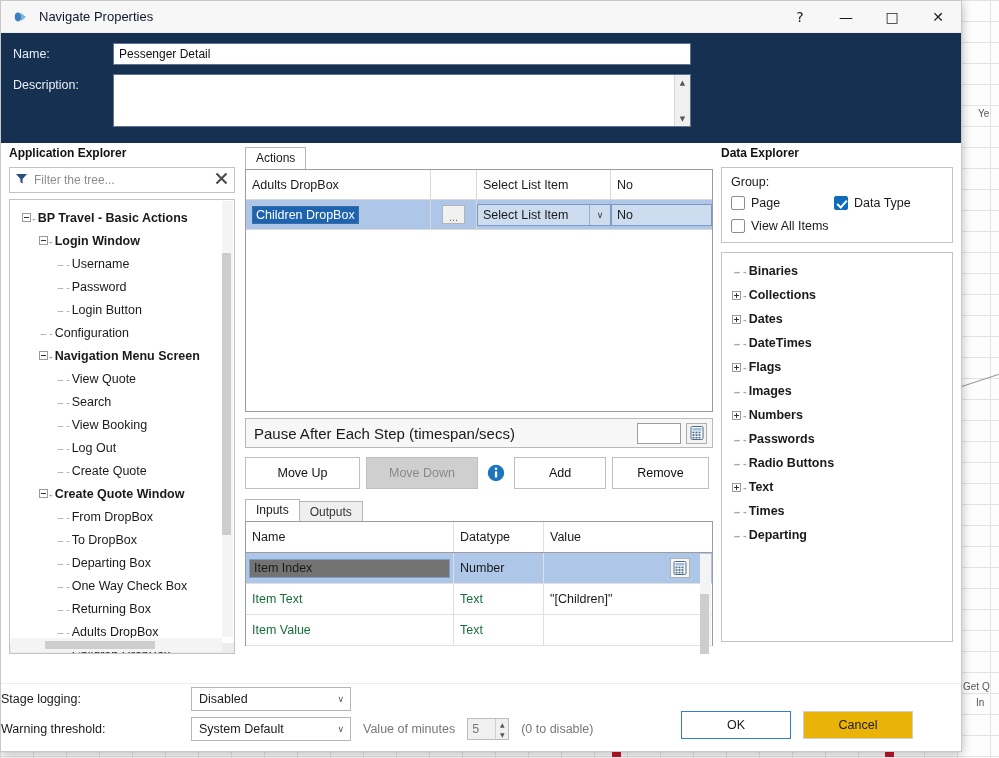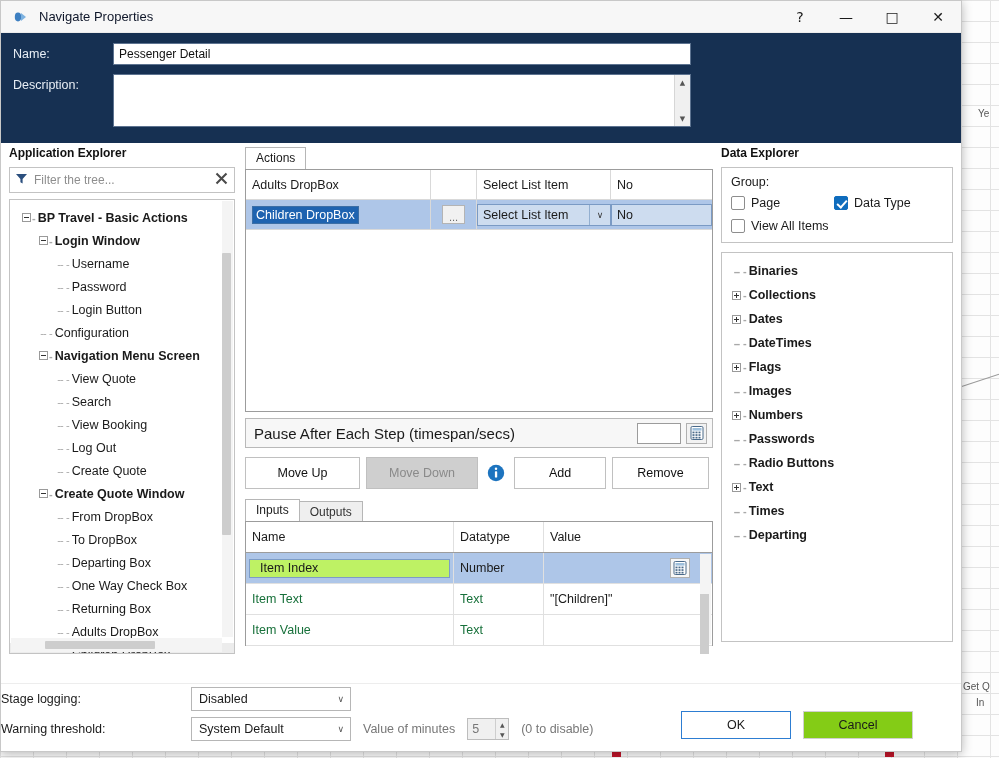--- a/index.html
+++ b/index.html
@@ -213,22 +213,22 @@
 
   .io-grid { border: 1px solid #9c9c9c; background: #fff; position: relative; }
   .io-row { display: flex; height: 31px; border-bottom: 1px solid #e0e0e0; }
   .io-cell {
     display: flex; align-items: center; padding: 0 6px; font-size: 12.5px;
     border-right: 1px solid #e0e0e0; white-space: nowrap; overflow: hidden;
   }
   .io-head { border-bottom: 1px solid #9c9c9c; }
   .io-row.selected { background: #aec6e8; }
   .io-namebox {
-    flex: 1; height: 19px; border: 1px solid #7d9cc6; background: #bef264;
-    display: flex; align-items: center; padding-left: 10px;
+    flex: 1; height: 19px; border: 1px solid #7d9cc6; background: #737373;
+    display: flex; align-items: center; padding-left: 4px;
   }
   .io-green { color: #17703a; }
   .io-scrollv { position: absolute; right: 1px; top: 32px; bottom: 1px; width: 11px; background: #f4f4f4; }
   .io-thumbv { position: absolute; right: 2px; top: 40px; width: 9px; height: 60px; background: #cdcdcd; }
 
   
   #dataexp { position: absolute; left: 720px; top: 3px; width: 232px; bottom: 6px; }
   #dataexp .panel-title { margin-bottom: 7px; }
   .groupbox {
     border: 1px solid #c3c3c3; background: #fff; padding: 7px 9px 9px 9px;
@@ -282,21 +282,21 @@
     flex: 1; display: flex; align-items: center; justify-content: center;
     font-size: 6px; color: #555; font-family: "DejaVu Sans", sans-serif;
   }
   .okbtn {
     position: absolute; right: 170px; bottom: 12px; width: 110px; height: 28px;
     border: 1px solid #2d7dd2; background: #fff; display: flex;
     align-items: center; justify-content: center; font-size: 12.5px;
   }
   .cancelbtn {
     position: absolute; right: 48px; bottom: 12px; width: 110px; height: 28px;
-    border: 1px solid #cfcfcf; background: #84cc16; display: flex;
+    border: 1px solid #cfcfcf; background: #eab308; display: flex;
     align-items: center; justify-content: center; font-size: 12.5px;
   }
 </style>
 </head>
 <body>
 
 <div id="bg-canvas">
   <div class="bg-shape" style="left:978px; top:108px;">Ye</div>
   <div class="bg-shape" style="left:963px; top:681px;">Get Q</div>
   <div class="bg-shape" style="left:976px; top:697px;">In</div>

